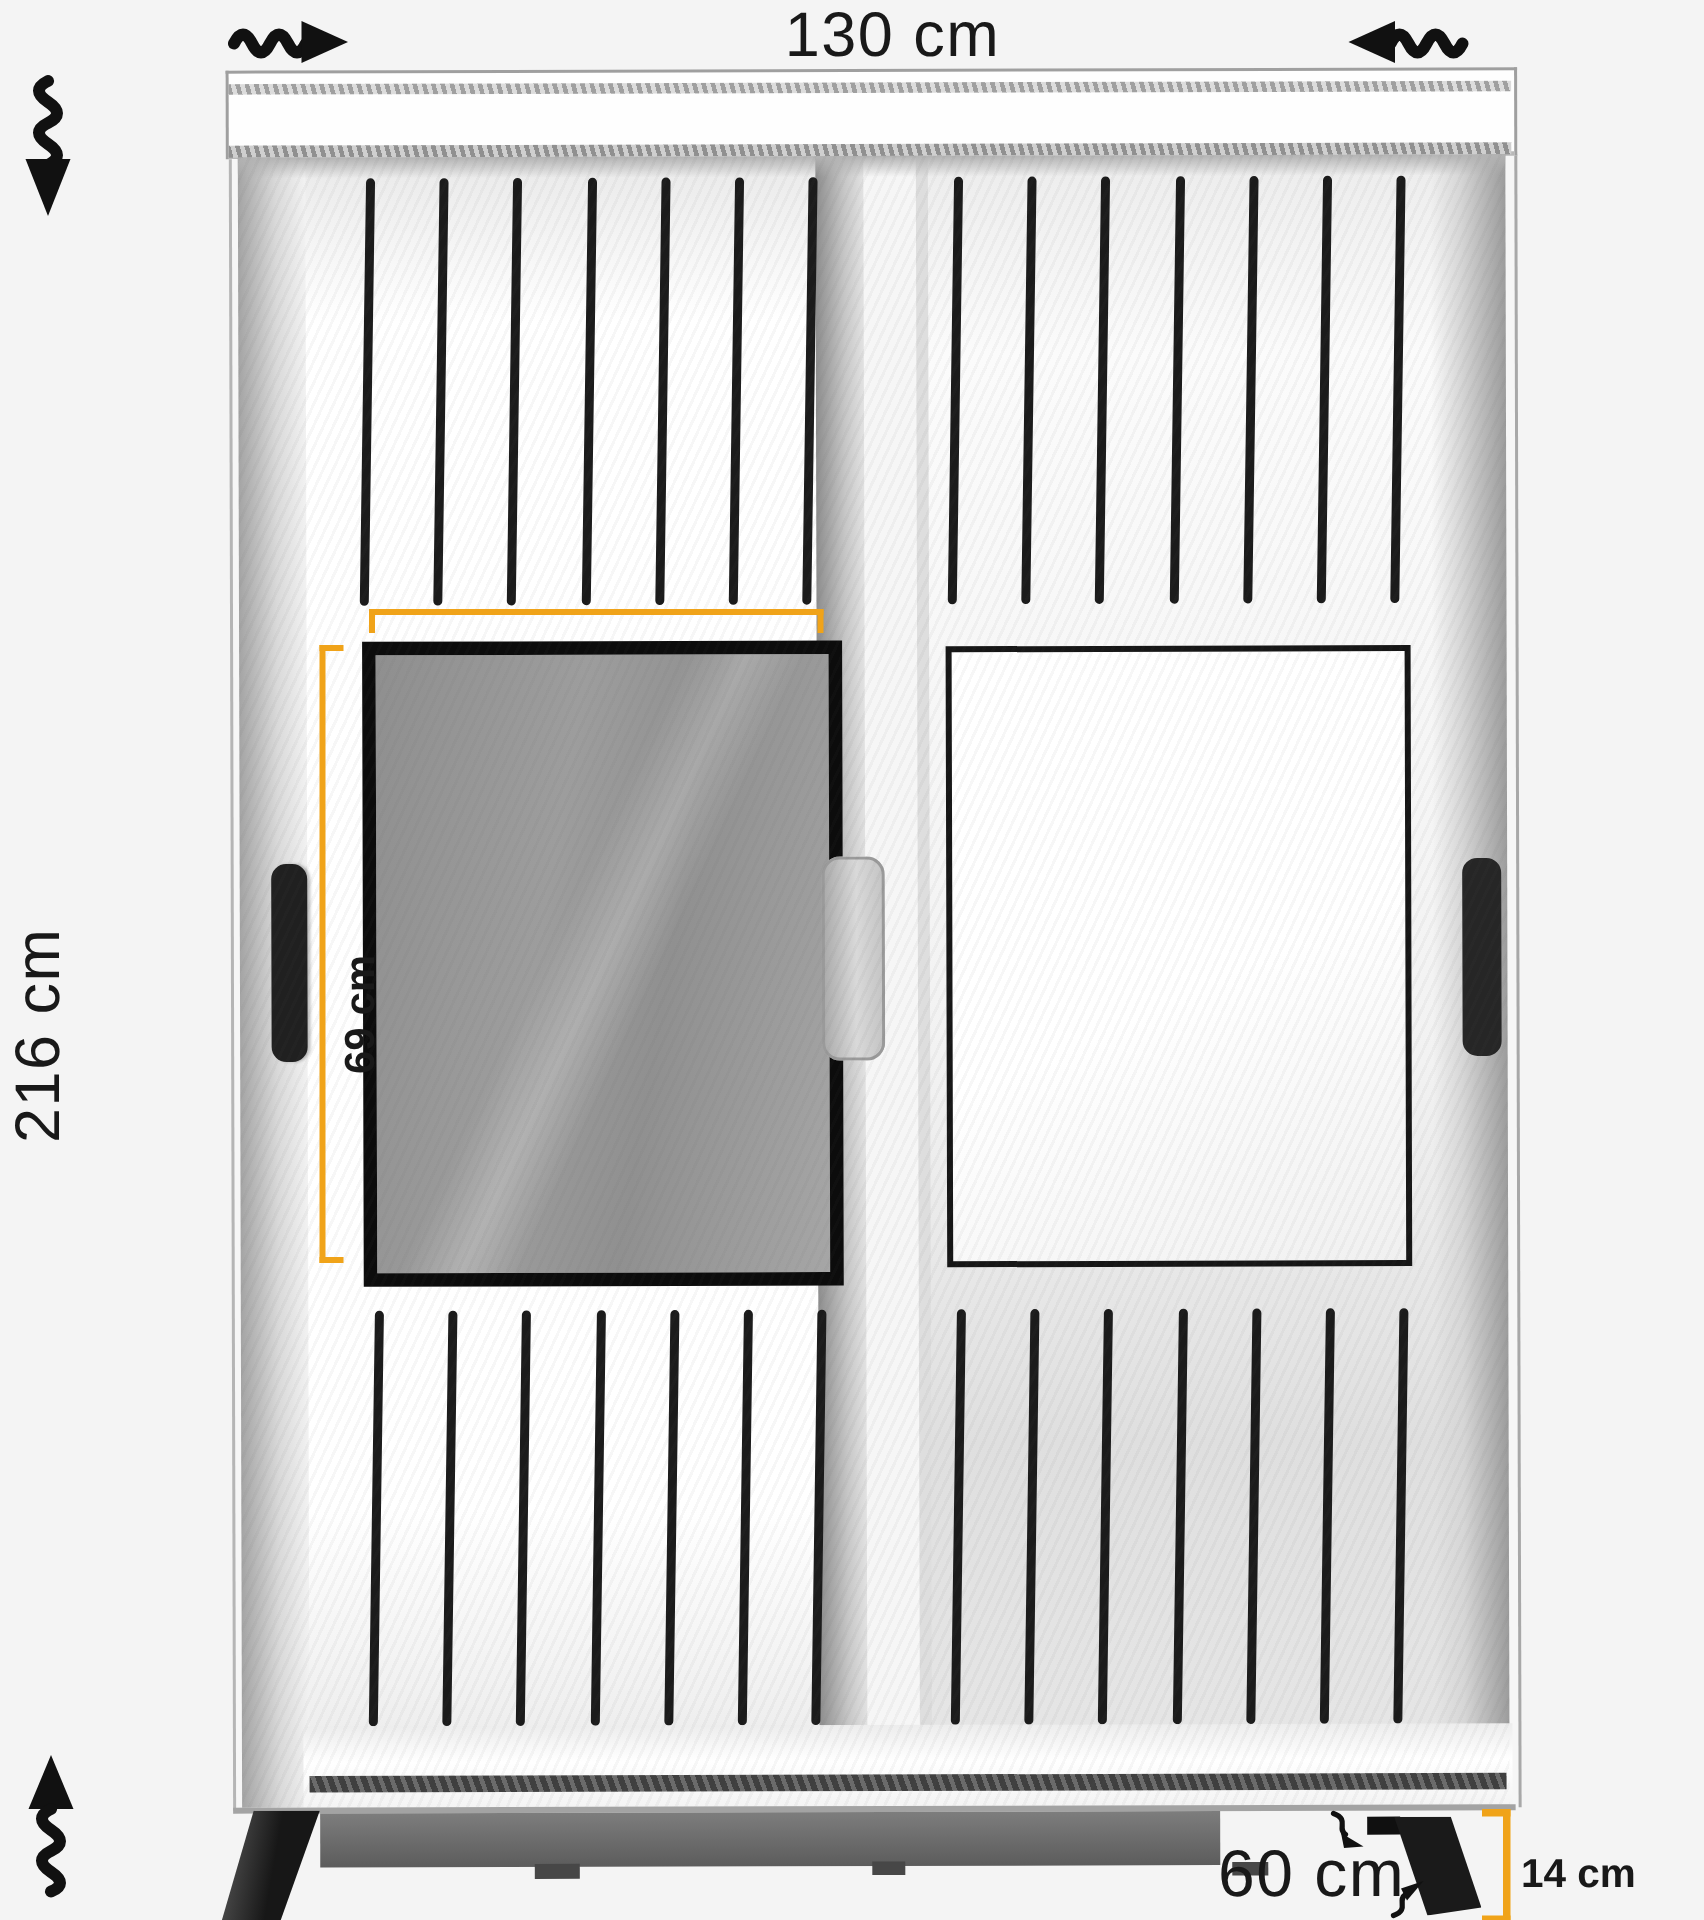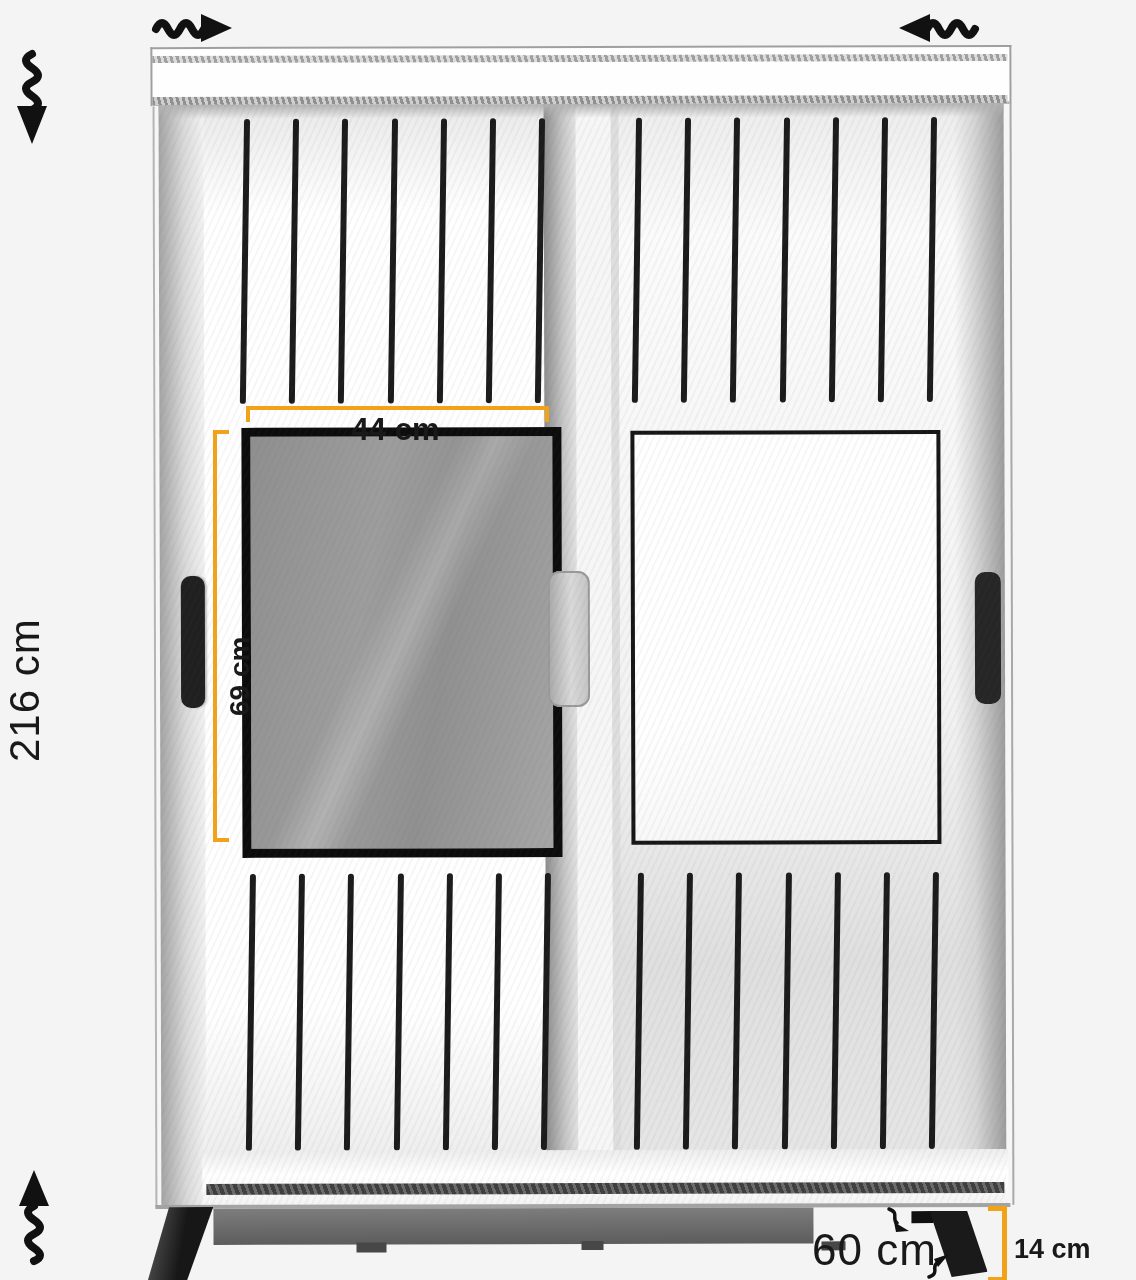--- a/index.html
+++ b/index.html
@@ -153,20 +153,21 @@
     <div class="abs plinth"></div>
     <div class="abs stub" style="left:203px;top:1196px;width:30px;height:10px;"></div>
     <div class="abs stub" style="left:428px;top:1195px;width:22px;height:9px;"></div>
     <div class="abs stub" style="left:668px;top:1196px;width:24px;height:9px;"></div>
     <div class="abs leg leg-left"></div>
     <div class="abs leg-right-notch"></div>
     <div class="abs leg-right"></div>
     <div class="abs sketch-texture"></div>
   </div>
 
+  <div class="abs dim-text big-label label130">130 cm</div>
   <div class="abs" style="left:150px;top:8px;">
     <svg width="88" height="34" viewBox="0 0 88 34">
       <path d="M6,21 Q12,9 18,21 T30,21 T42,21 T54,21" fill="none" stroke="#111" stroke-width="8" stroke-linecap="round"></path>
       <polygon points="51,7 82,21 51,35" fill="#111" transform="translate(0,-1)"></polygon>
     </svg>
   </div>
   <div class="abs" style="left:893px;top:8px;">
     <svg width="88" height="34" viewBox="0 0 88 34">
       <path d="M34,21 Q40,9 46,21 T58,21 T70,21 T82,21" fill="none" stroke="#111" stroke-width="8" stroke-linecap="round"></path>
       <polygon points="37,6 6,20 37,34" fill="#111"></polygon>
@@ -181,21 +182,20 @@
     </svg>
   </div>
   <div class="abs" style="left:14px;top:1164px;">
     <svg width="40" height="104" viewBox="0 0 40 104">
       <polygon points="5,44 35,44 20,8" fill="#111" transform="translate(0,-2)"></polygon>
       <path d="M20,42 Q8,48 20,56 T20,70 T20,84 T20,97" fill="none" stroke="#111" stroke-width="8" stroke-linecap="round"></path>
     </svg>
   </div>
 
   <div class="abs accent44"></div>
-  <div class="abs dim-text bold-label label44">44 cm</div>
 
   <div class="abs accent69"></div>
   <div class="abs dim-text bold-label rot label69">69 cm</div>
 
   <div class="abs dim-text big-label label60">60 cm</div>
   <div class="abs" style="left:884px;top:1206px;">
     <svg width="32" height="32" viewBox="0 0 32 32">
       <path d="M5,3 C16,7 7,13 13,17" fill="none" stroke="#111" stroke-width="3.5" stroke-linecap="round"></path>
       <polygon points="25,25 10,16 12,26" fill="#111"></polygon>
     </svg>

